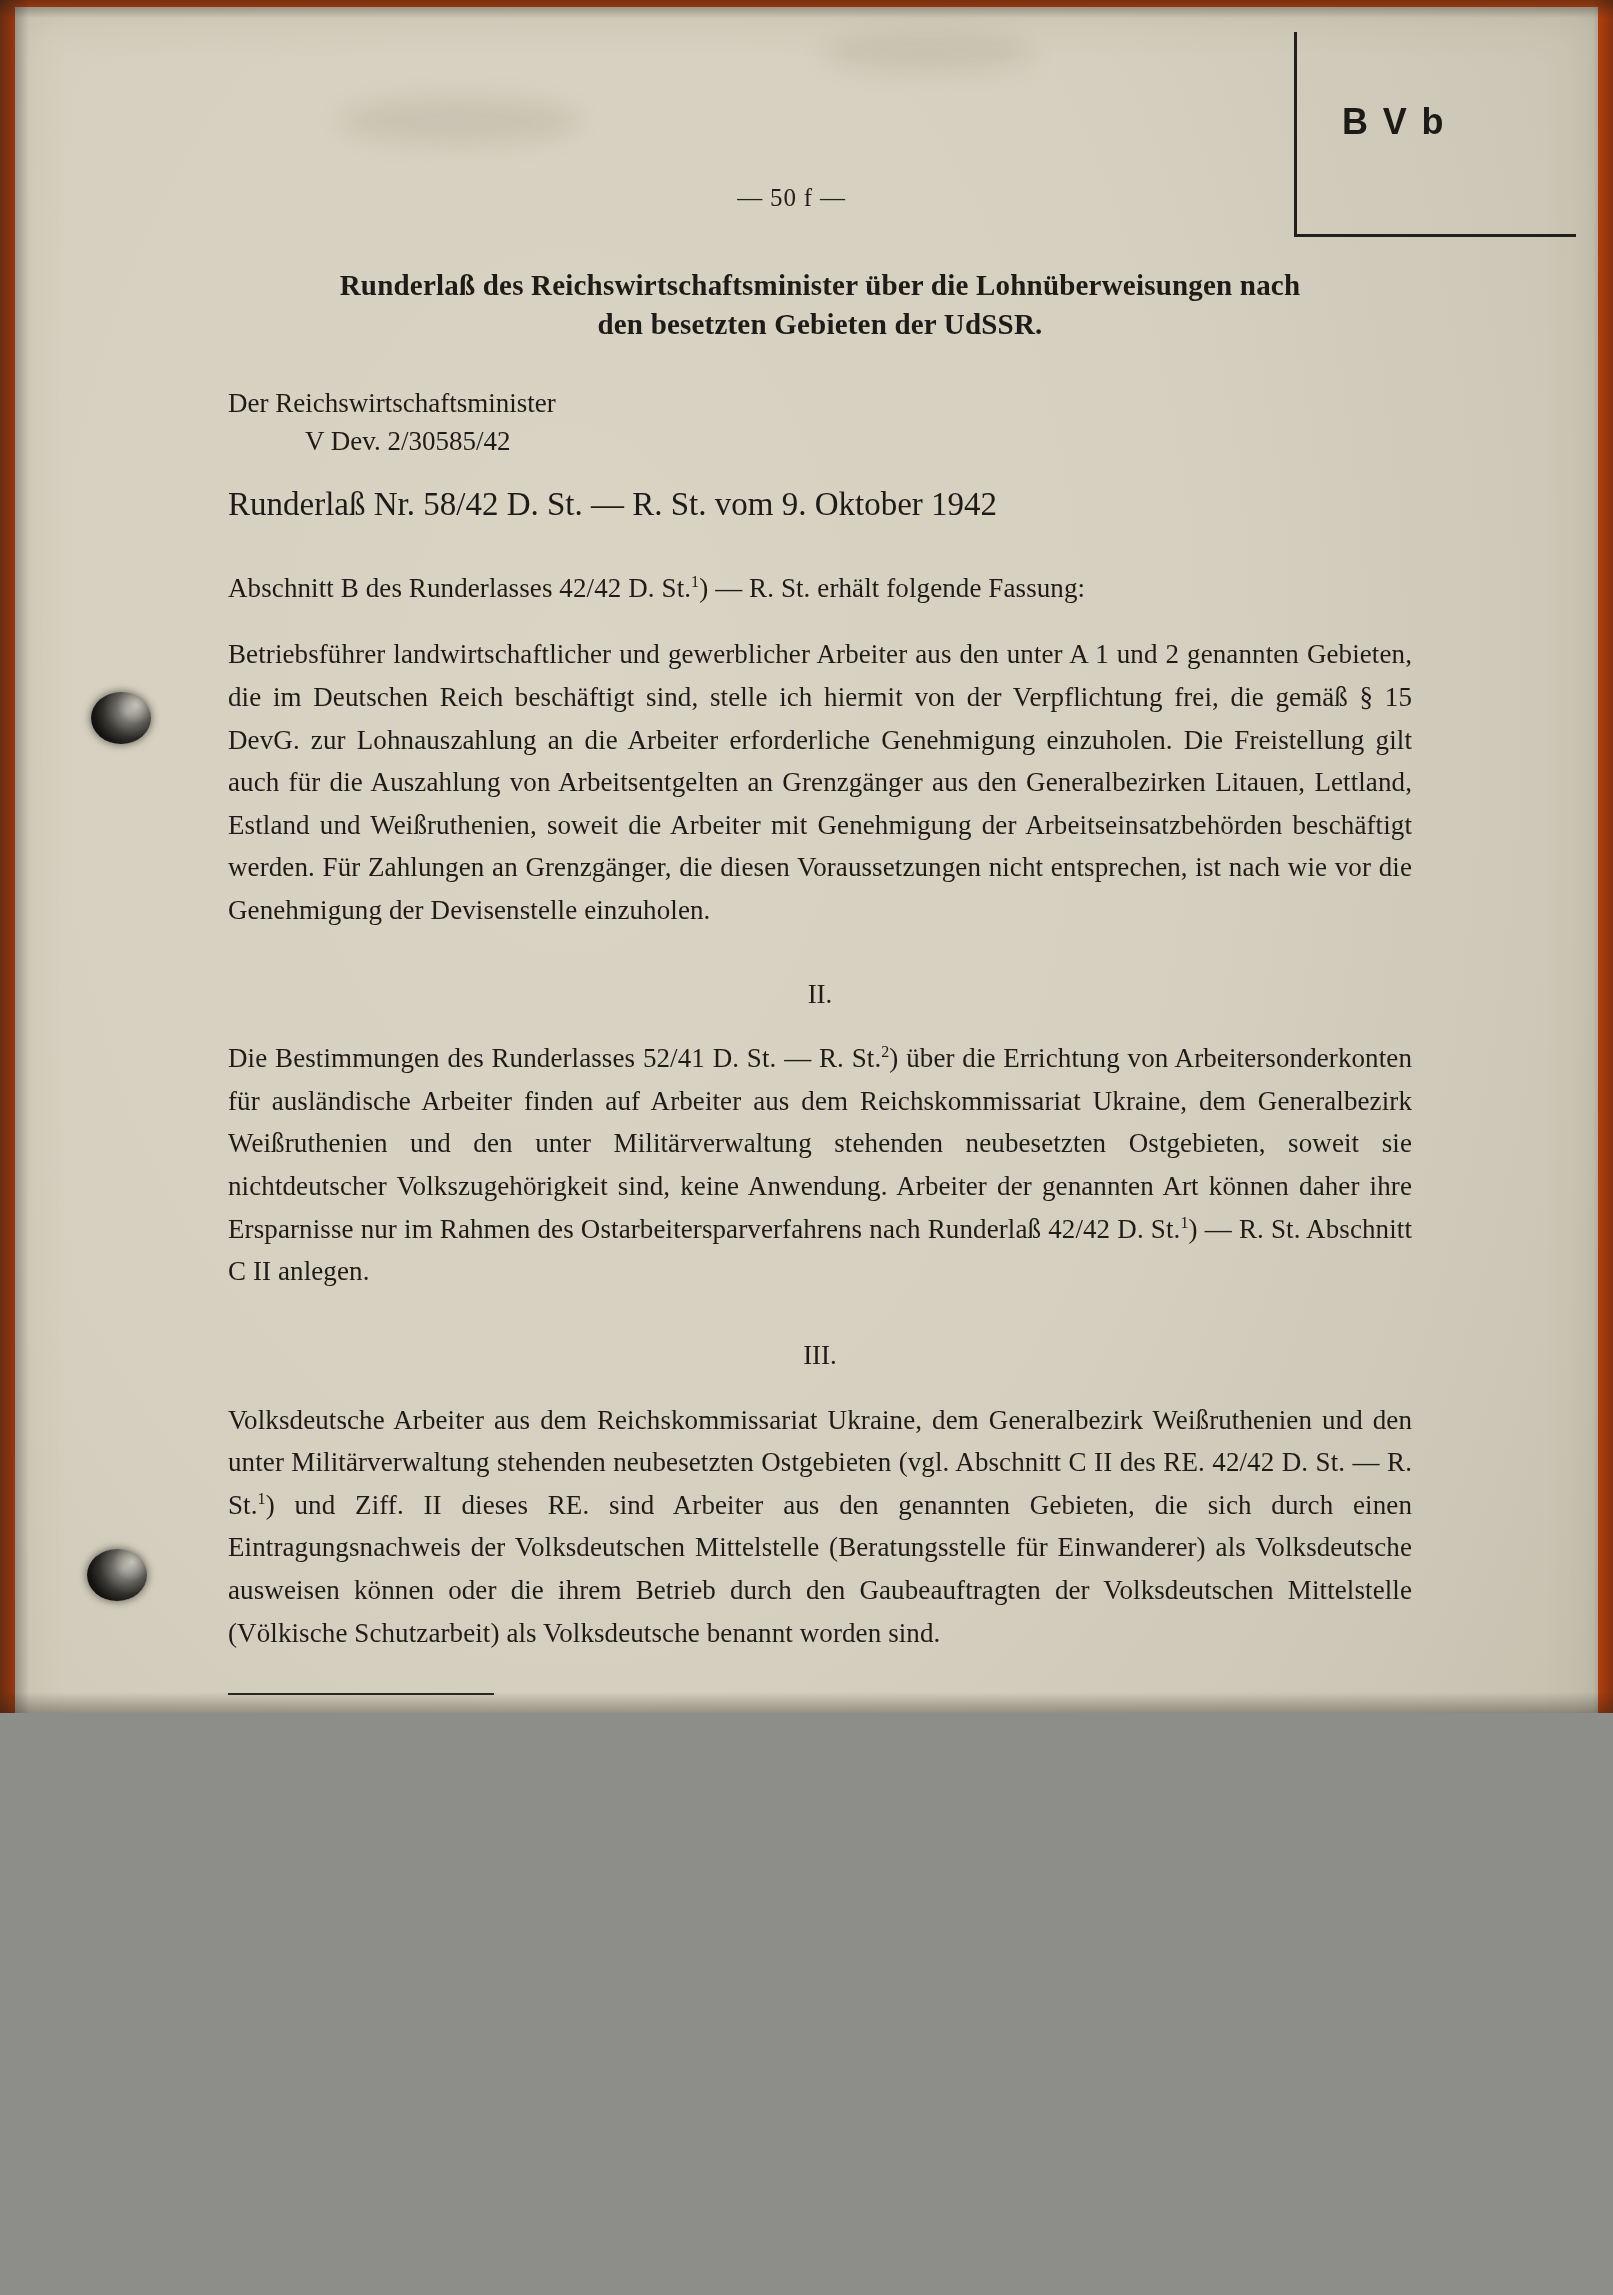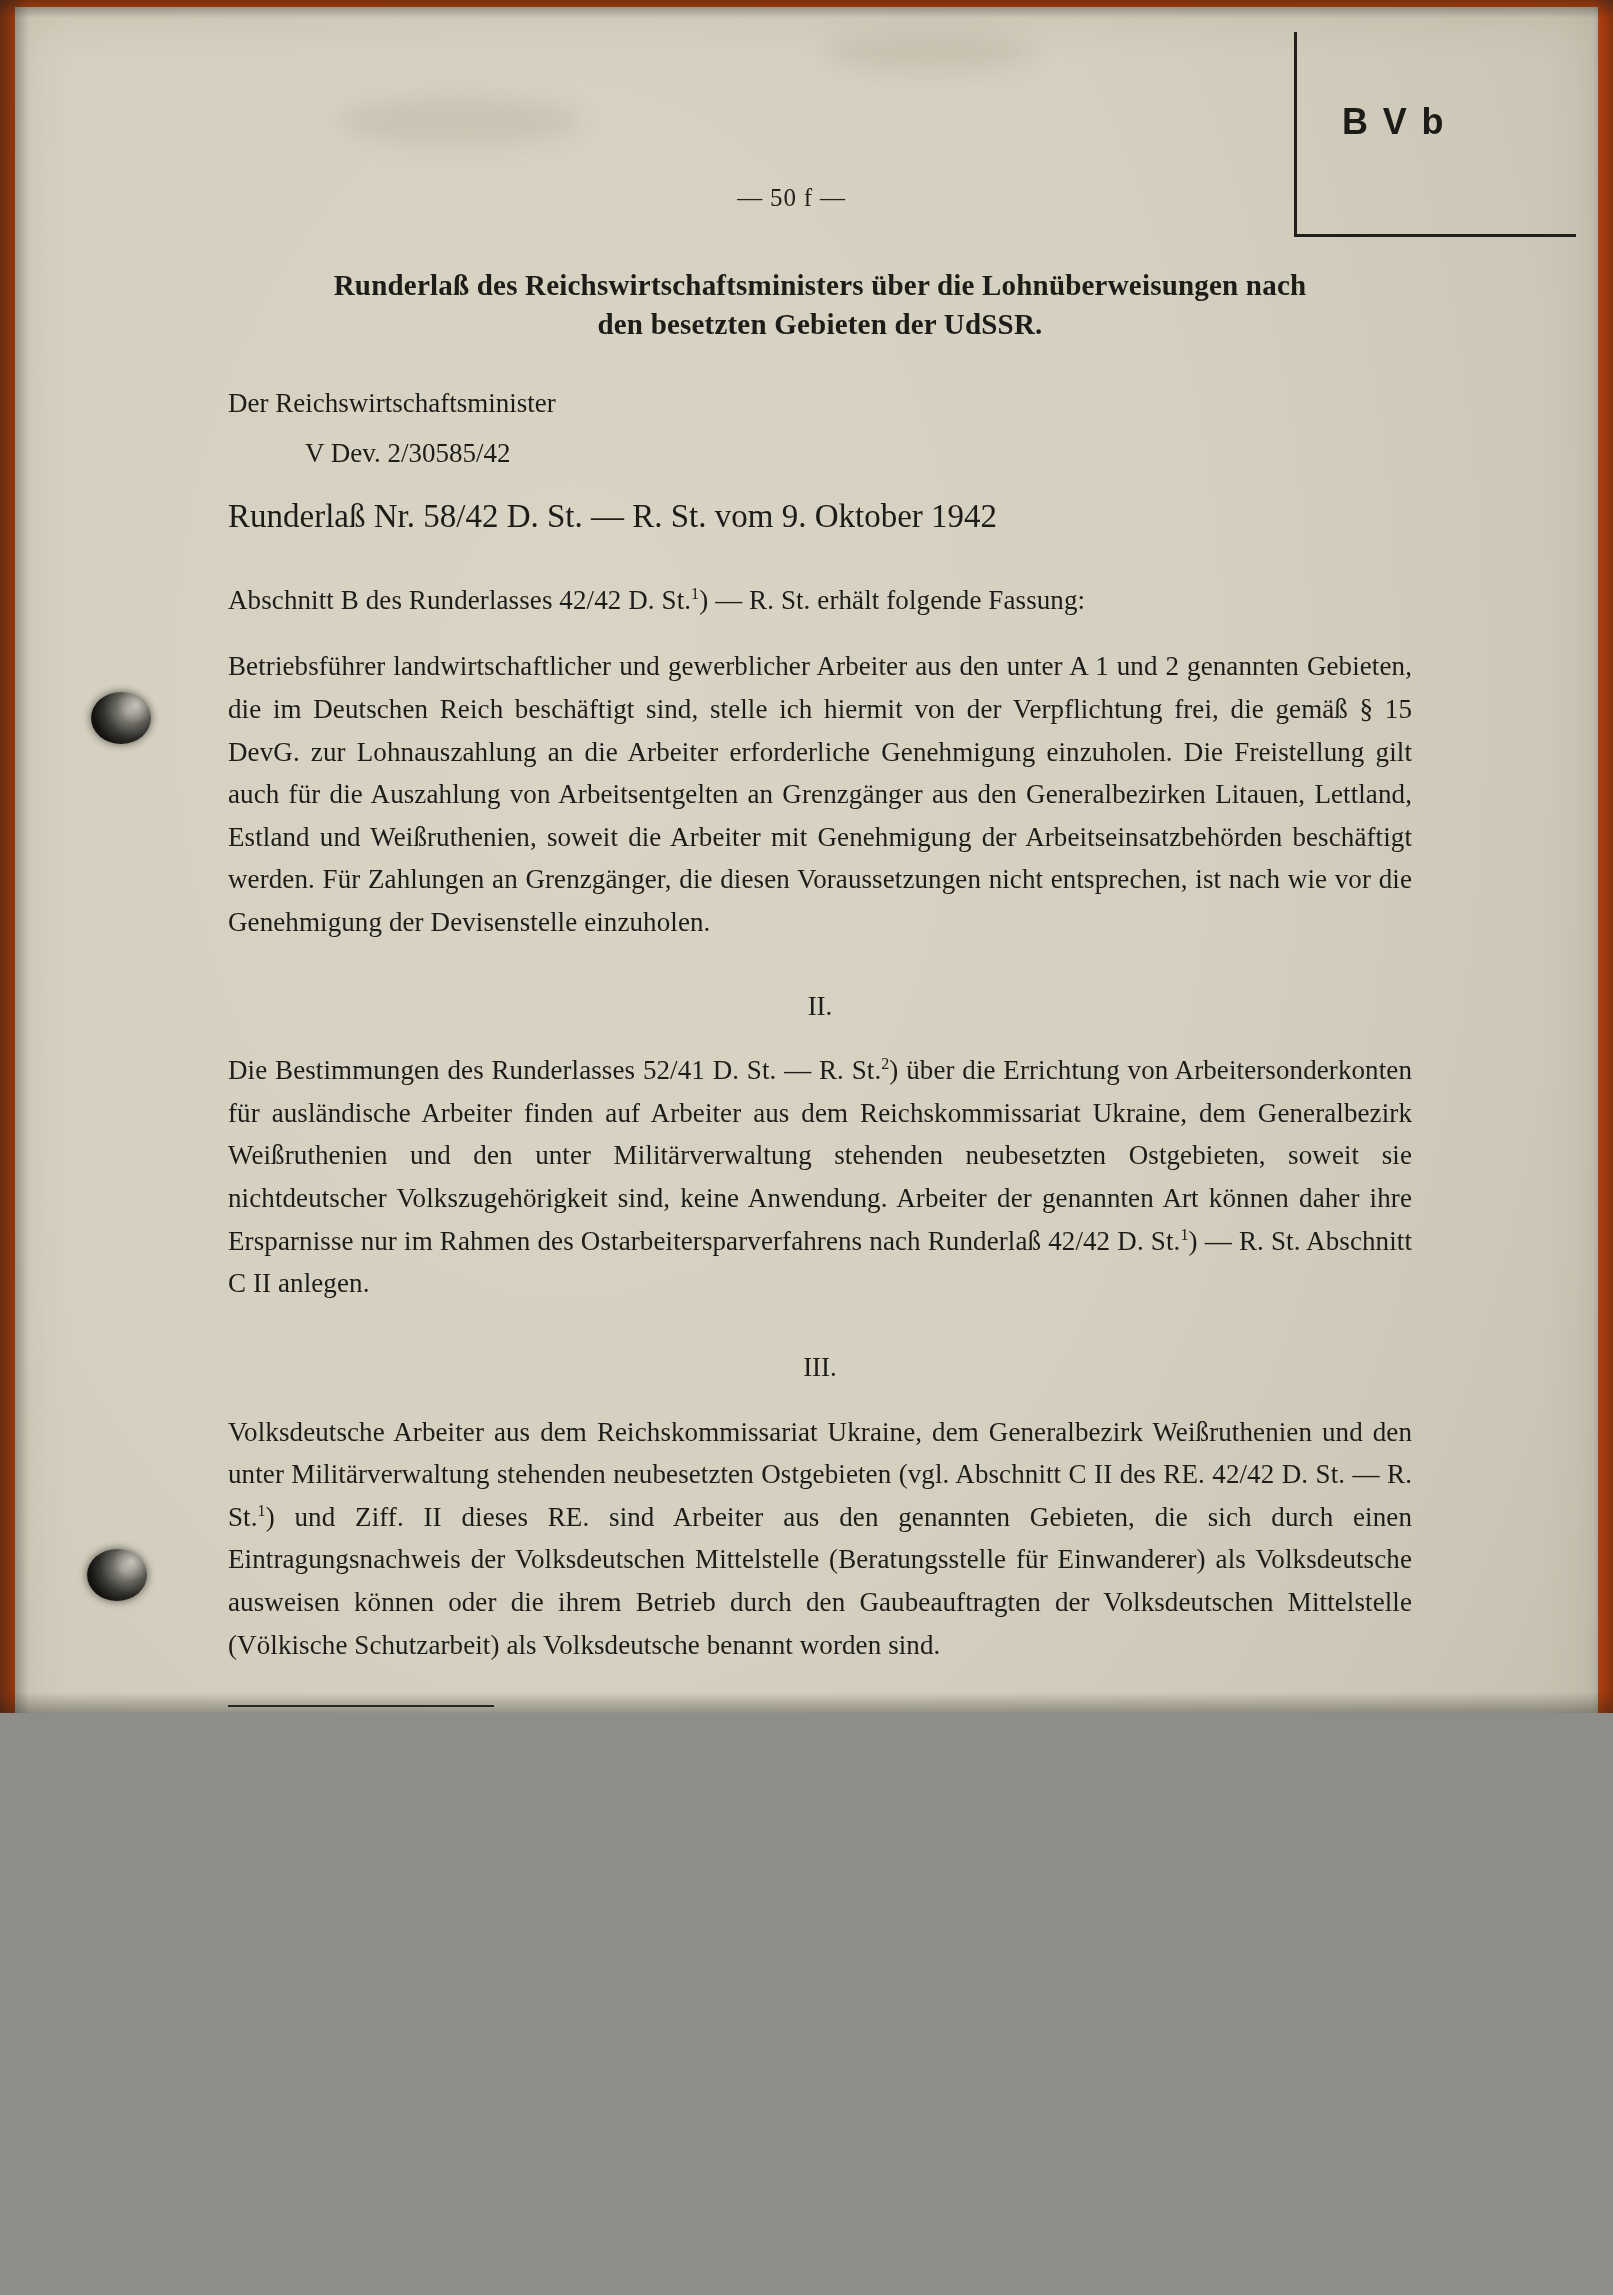--- a/index.html
+++ b/index.html
@@ -105,21 +105,21 @@
     text-align: center;
     font-weight: bold;
   }
   .doc-date .plain { font-weight: normal; }
 
   .block-issuer {
     margin-top: 39px;
     font-size: 27px;
     line-height: 1.42;
   }
-  .block-issuer .indent { display: block; padding-left: 77px; margin-top: 12px; }
+  .block-issuer .indent { display: block; padding-left: 77px; }
   .block-circ {
     margin-top: 25px;
     font-size: 33px;
   }
 
   p.body {
     font-size: 27px;
     line-height: 1.58;
     text-align: justify;
     margin: 0;
@@ -198,21 +198,21 @@
 
   <div class="section-box">
     <div class="label">B V b</div>
   </div>
 
   <div class="pagenum">— 50 f —</div>
 
   <div class="content">
 
     <h1 class="doc-title">
-      <span>Runderlaß des Reichswirtschaftsministers über die Lohnüberweisungen nach</span><br>
+      <span>Runderlaß des Reichswirtschaftsminister über die Lohnüberweisungen nach</span><br>
       <span>den besetzten Gebieten der UdSSR.</span>
     </h1>
 
 
     <div class="block-issuer">
       <span>Der Reichswirtschaftsminister</span>
       <span class="indent">V Dev. 2/30585/42</span>
     </div>
 
     <div class="block-circ">Runderlaß Nr. 58/42 D. St. — R. St. vom 9. Oktober 1942</div>

